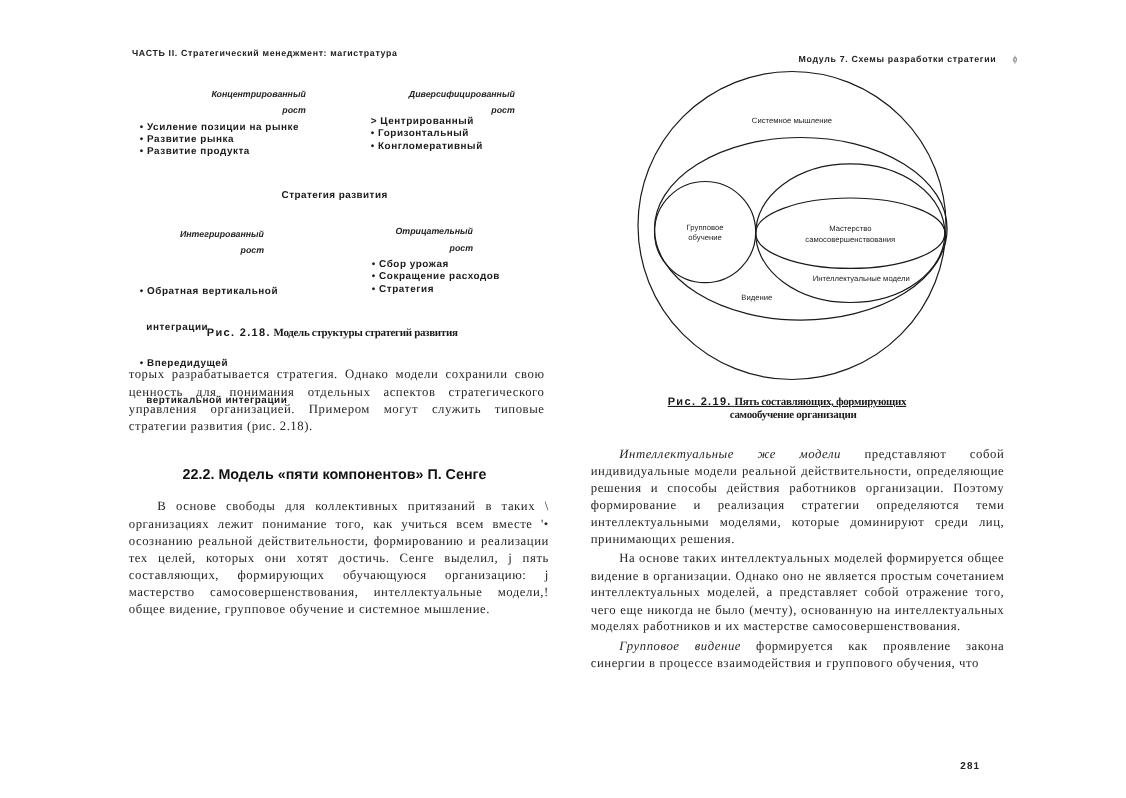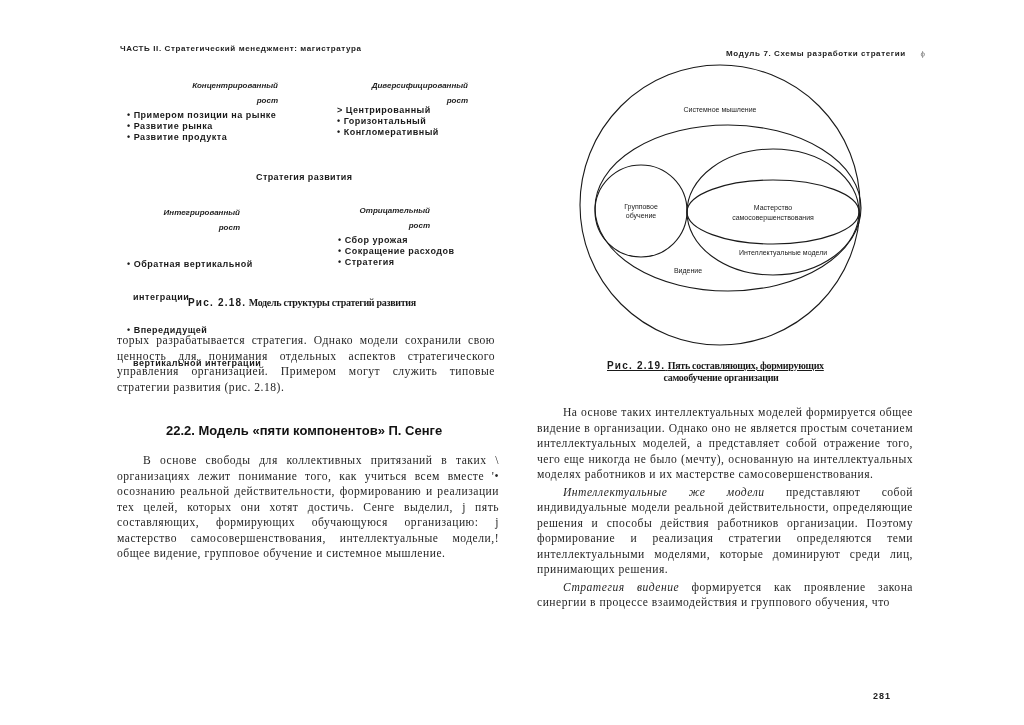--- a/index.html
+++ b/index.html
@@ -28,21 +28,21 @@
 
 <div>
 
   <div class="abs" style="left:118px; top:78px; width:160px;">
     <div class="cat-title">
       <div>Концентрированный</div>
       <div>рост</div>
     </div>
   </div>
   <ul class="abs blist" style="left:127px; top:110px;">
-    <li>• Примером позиции на рынке</li>
+    <li>• Усиление позиции на рынке</li>
     <li>• Развитие рынка</li>
     <li>• Развитие продукта</li>
   </ul>
 
   <div class="abs" style="left:338px; top:78px; width:130px;">
     <div class="cat-title">
       <div>Диверсифицированный</div>
       <div>рост</div>
     </div>
   </div>
@@ -123,18 +123,18 @@
 
 <div class="abs caption" style="left:613px; top:360px; text-align:center; width:240px;">
   <div style="text-align:left; margin-left:-6px;text-decoration:underline;">
     <span class="num">Рис. 2.19.</span>
     <span class="txt">Пять составляющих, формирующих</span>
   </div>
   <div class="txt" style="margin-top:1px; margin-left:-24px;">самообучение организации</div>
 </div>
 
 <div class="abs para" style="left:537px; top:405px; width:376px;">
+  <p><i class="em">Интеллектуальные же модели</i><span> представляют собой индивидуальные модели реальной действительности, определяющие решения и способы действия работников организации. Поэтому формирование и реализация стратегии определяются теми интеллектуальными моделями, которые доминируют среди лиц, принимающих решения.</span></p>
   <p>На основе таких интеллектуальных моделей формируется общее видение в организации. Однако оно не является простым сочетанием интеллектуальных моделей, а представляет собой отражение того, чего еще никогда не было (мечту), основанную на интеллектуальных моделях работников и их мастерстве самосовершенствования.</p>
-  <p><i class="em">Интеллектуальные же модели</i><span> представляют собой индивидуальные модели реальной действительности, определяющие решения и способы действия работников организации. Поэтому формирование и реализация стратегии определяются теми интеллектуальными моделями, которые доминируют среди лиц, принимающих решения.</span></p>
-  <p><i class="em">Стратегия видение</i><span> формируется как проявление закона синергии в процессе взаимодействия и группового обучения, что</span></p>
+  <p><i class="em">Групповое видение</i><span> формируется как проявление закона синергии в процессе взаимодействия и группового обучения, что</span></p>
 </div>
 
 <div class="abs pgnum" style="left:873px; top:691px;">281</div>
 
 </body></html>

